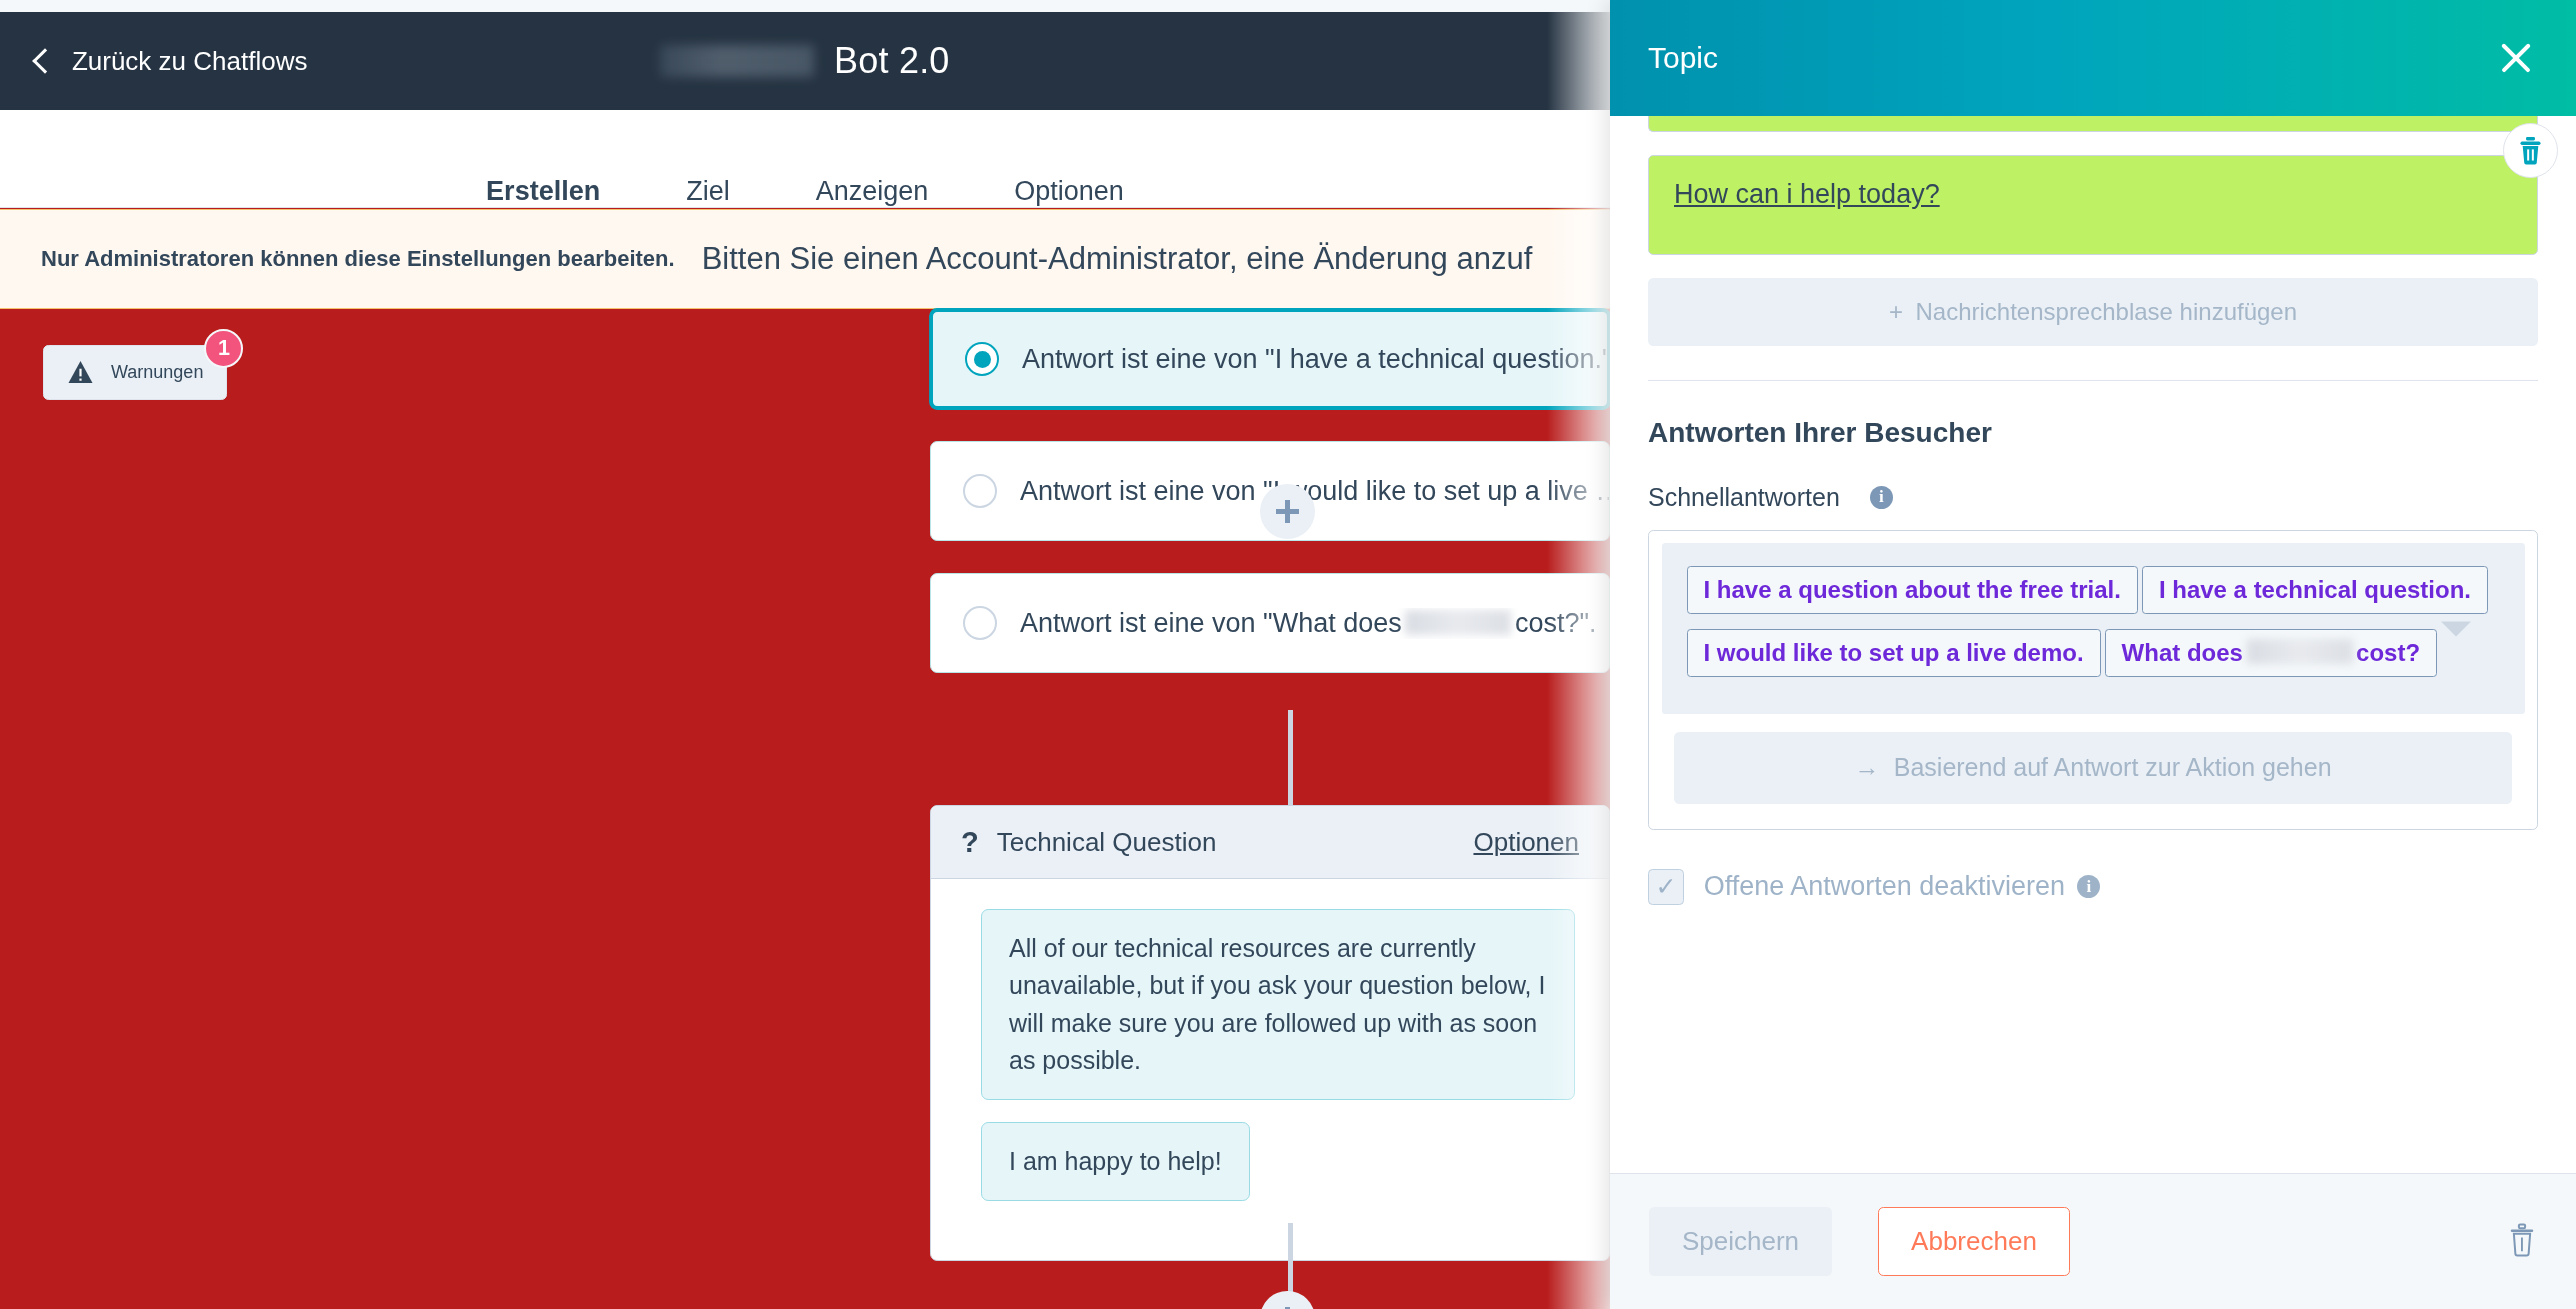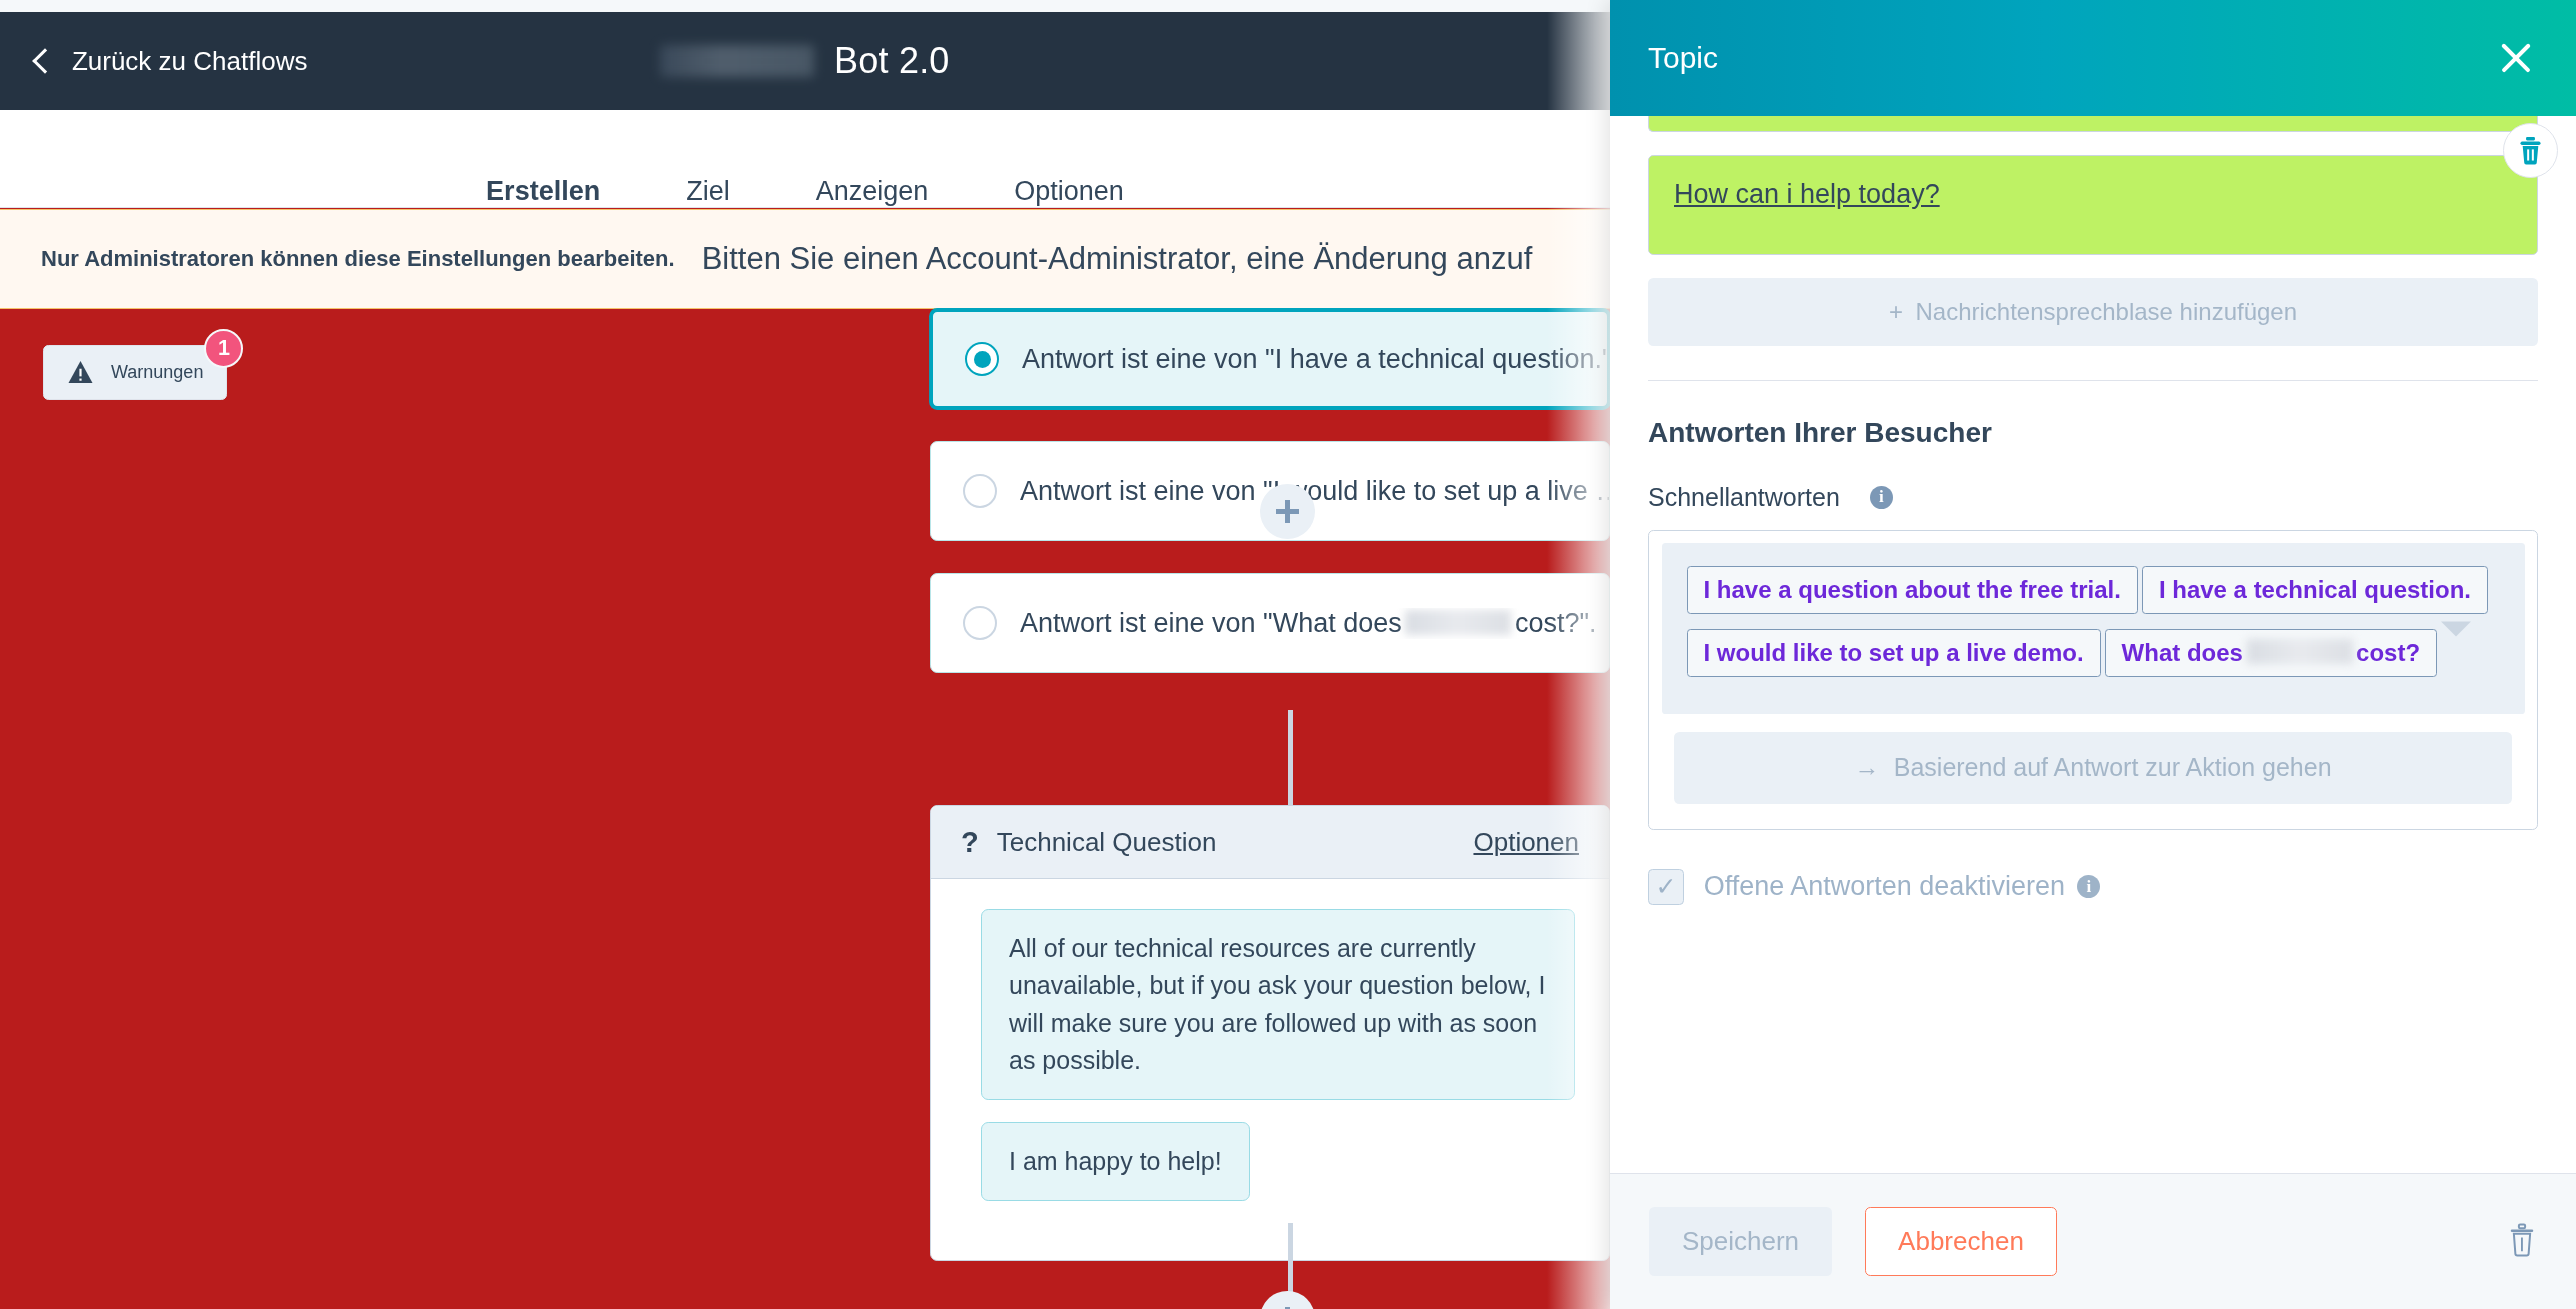--- a/index.html
+++ b/index.html
@@ -260,21 +260,21 @@
     border: 1.8px solid #bfd0e0; background: #eaf0f6;
     display: flex; align-items: center; justify-content: center;
     color: #9eb3c8; font-size: 25px; cursor: pointer;
   }
   .chk-label { font-size: 27px; color: #9eb3c8; display: flex; align-items: center; gap: 12.5px; }
   .info-i.muted { background: #9eb3c8; }
 
   .panel-foot {
     flex: 0 0 136px; height: 136px; background: #f5f8fa;
     border-top: 0.9px solid #dfe3eb;
-    display: flex; align-items: center; padding: 0 39px; gap: 33px;
+    display: flex; align-items: center; padding: 0 39px; gap: 46px;
   }
   .btn {
     font-size: 26px; border-radius: 5.4px; padding: 18px 32px; cursor: pointer;
     border: 1.8px solid transparent; background: #eaf0f6; color: #a4b6c8;
   }
   .btn.cancel { background: #ffffff; border-color: #ff7a59; color: #ff7a59; }
   .foot-trash { margin-left: auto; cursor: pointer; }
 </style>
 </head>
 <body>

